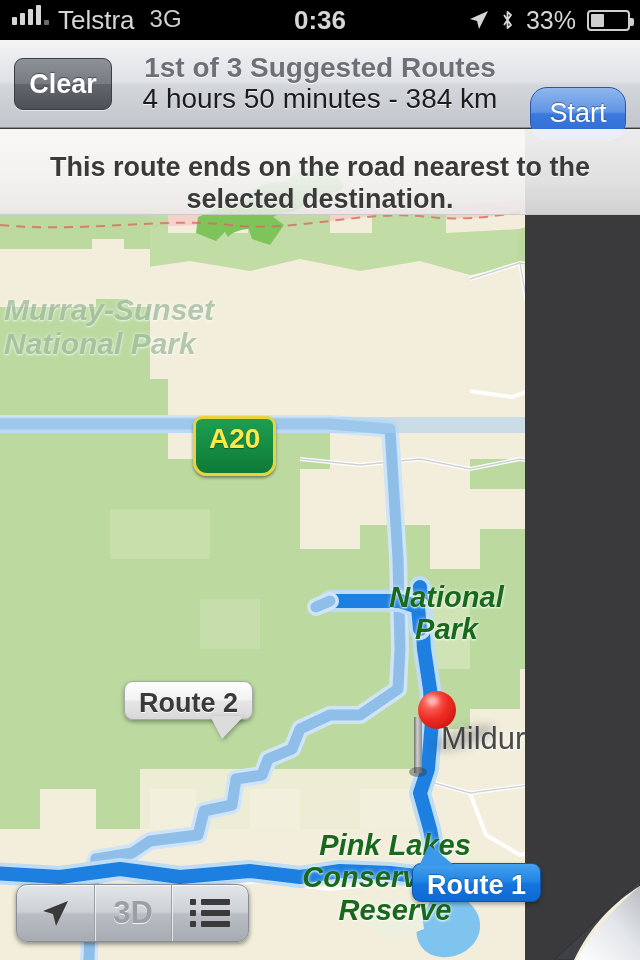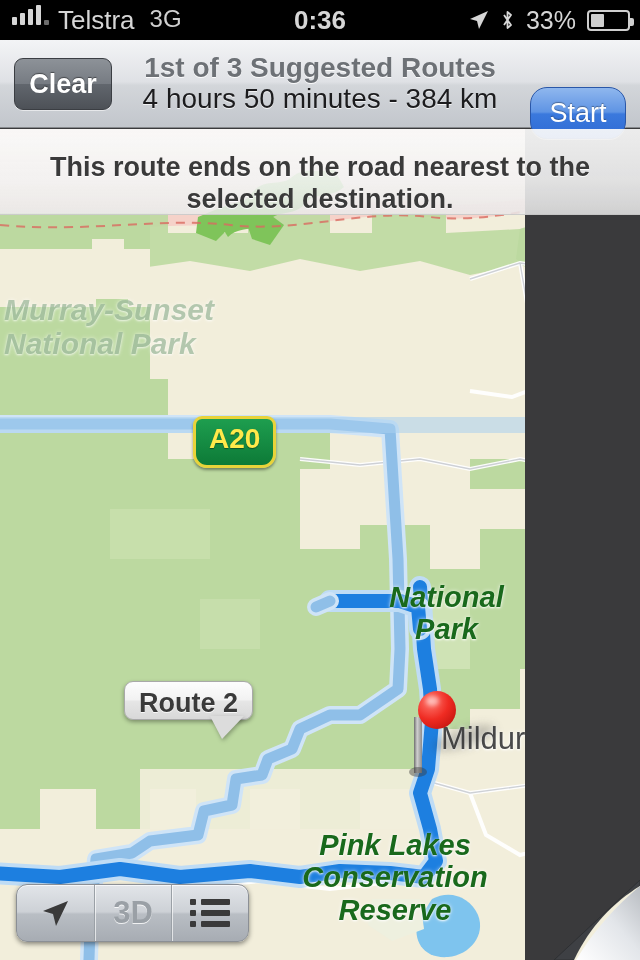--- a/index.html
+++ b/index.html
@@ -201,21 +201,21 @@
   #shadow-destination { left:560px; top:320px; transform:rotate(-18deg); }
   #shadow-mildura { left:432px; top:600px; transform:rotate(-18deg); }
 
   
   .shield {
     position:absolute; z-index:8;
     background:linear-gradient(to bottom,#1e9e4f,#0d7a37);
     border:3px solid #e8d33a;
     border-radius:9px 9px 14px 14px;
     color:#ffe94a; font-size:28px; font-weight:bold;
-    padding:4px 13px 10px 13px;
+    padding:4px 13px 18px 13px;
     box-shadow:0 2px 3px rgba(0,0,0,.4);
     text-shadow:0 1px 1px rgba(0,0,0,.4);
   }
   #shield-a20 { left:193px; top:287px; }
   #shield-a79 { left:612px; top:558px; }
 
   
   #map-toolbar {
     position:absolute; left:16px; bottom:18px; z-index:12;
     height:58px; display:flex; align-items:stretch;
@@ -404,20 +404,21 @@
 
     <div class="pin-shadow" id="shadow-mildura"></div>
     <div class="pin red" id="pin-mildura">
       <div class="needle"></div>
       <div class="base"></div>
       <div class="head"></div>
     </div>
   </div>
 
   <div class="callout alt">Route 2</div>
+  <div class="callout primary">Route 1</div>
 
   <svg id="page-curl" viewBox="0 0 86 80">
     <path d="M86,0 L86,80 L0,80 Z" fill="#3e4044"></path>
     <path d="M86,0 L86,80 L0,80 Z" fill="none" stroke="#2e3033" stroke-width="1"></path>
     <g opacity=".35">
       <path d="M40,80 L86,34 M52,80 L86,46 M64,80 L86,58 M76,80 L86,70" stroke="#6a6d72" stroke-width="1" fill="none"></path>
     </g>
     <path d="M86,6 C60,22 36,46 20,80 L86,80 Z" fill="#f2eedb"></path>
     <path d="M86,6 C62,26 40,50 22,80 L86,80 Z" fill="url(#curlg)"></path>
     <defs>

